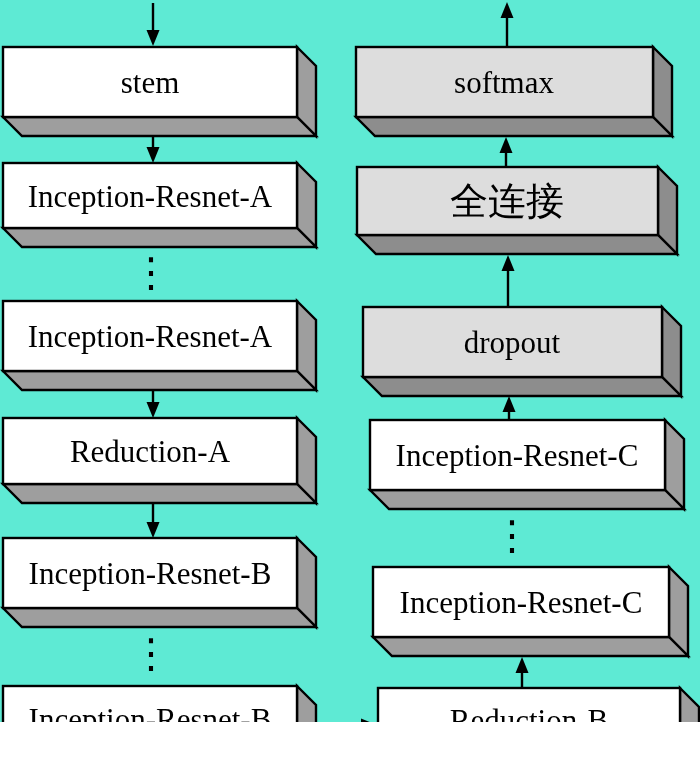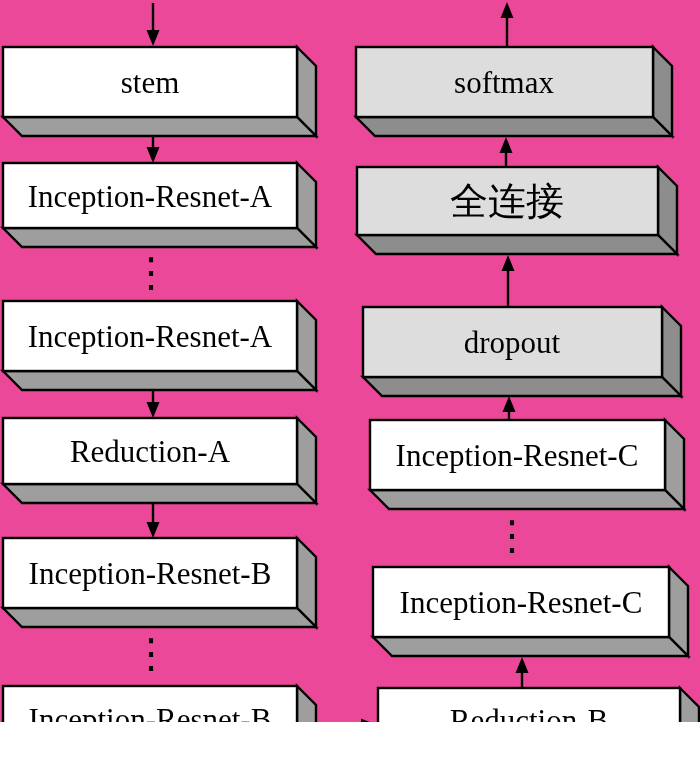--- a/index.html
+++ b/index.html
@@ -1,20 +1,20 @@
 <!DOCTYPE html>
 <html><head>
 <meta charset="utf-8">
 <style>
   html, body { margin: 0; padding: 0; background: #ffffff; }
   .stage {
     position: relative;
     width: 700px;
     height: 722px;
-    background: #ec4899;
+    background: #5eead4;
     font-family: "Liberation Serif", "DejaVu Serif", serif;
   }
   svg { display: block; }
   .face, .side, .bot {
     stroke: #000000;
     stroke-width: 2.4;
     stroke-linejoin: miter;
   }
   .edge {
     stroke: #000000;

